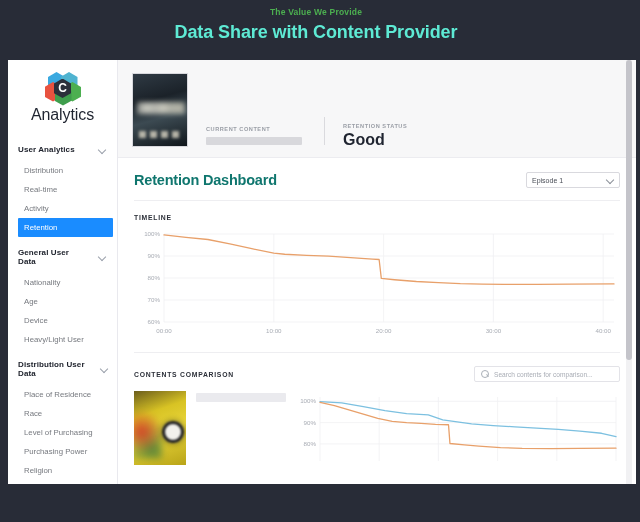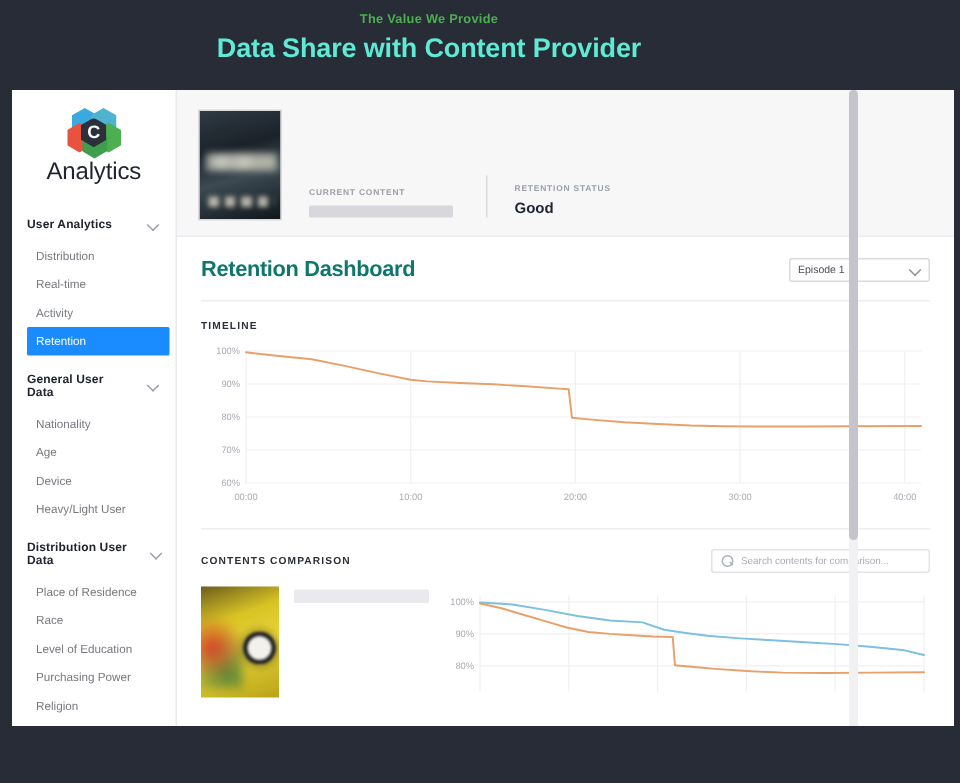--- a/index.html
+++ b/index.html
@@ -2,21 +2,21 @@
 <html><head>
 <meta charset="utf-8">
 <style>
   * { box-sizing: border-box; margin: 0; padding: 0; }
   html, body {
     width: 640px; height: 522px;
     background: #282c37;
     font-family: "Liberation Sans", sans-serif;
     overflow: hidden;
   }
-  .page { position: relative; width: 572px; height: 522px; background: #282c37; }
+  .page { position: relative; width: 632px; height: 522px; background: #282c37; }
 
   
   .hero { padding-top: 7px; text-align: center; height: 60px; }
   .hero-kicker {
     color: #4caf50; font-size: 8.5px; font-weight: bold;
     letter-spacing: .2px; line-height: 11px;
   }
   .hero-title {
     color: #5eead4; font-size: 18px; font-weight: bold;
     letter-spacing: -.1px; margin-top: 4px;
@@ -114,21 +114,21 @@
   }
   .strip-field { margin-left: 18px; padding-bottom: 2px; }
   .strip-label {
     font-size: 5.6px; color: #9a9ea6; letter-spacing: .55px; font-weight: bold;
     text-transform: uppercase; margin-bottom: 5px;
   }
   .redacted-bar { width: 96px; height: 8px; background: #d8d8dc; border-radius: 1px; }
   .strip-divider {
     width: 1px; height: 28px; background: #dadade; margin: 0 0 2px 22px; align-self: flex-end;
   }
-  .strip-value { font-size: 10px; font-weight: bold; color: #1f2430; line-height: 11px; }
+  .strip-value { font-size: 16px; font-weight: bold; color: #1f2430; line-height: 11px; }
 
   
   .dash-head {
     display: flex; align-items: center; justify-content: space-between;
     padding: 14px 16px 12px 16px;
   }
   .dash-title { font-size: 14.5px; font-weight: bold; color: #0f766e; letter-spacing: -.2px; }
   .select-box {
     width: 94px; height: 16px; border: 1px solid #d9d9de; border-radius: 2px;
     display: flex; align-items: center; justify-content: space-between;
@@ -251,21 +251,21 @@
           <div class="nav-item">Nationality</div>
           <div class="nav-item">Age</div>
           <div class="nav-item">Device</div>
           <div class="nav-item">Heavy/Light User</div>
           <div class="nav-section">
             <span class="nav-section-label">Distribution User Data</span>
             <span class="chev"></span>
           </div>
           <div class="nav-item">Place of Residence</div>
           <div class="nav-item">Race</div>
-          <div class="nav-item">Level of Education</div>
+          <div class="nav-item">Level of Purchasing</div>
           <div class="nav-item">Purchasing Power</div>
           <div class="nav-item">Religion</div>
         </div>
     </div>
 
     <div class="main">
 
       <div class="content-strip">
         <div class="thumb-lg"></div>
         <div class="strip-field">

